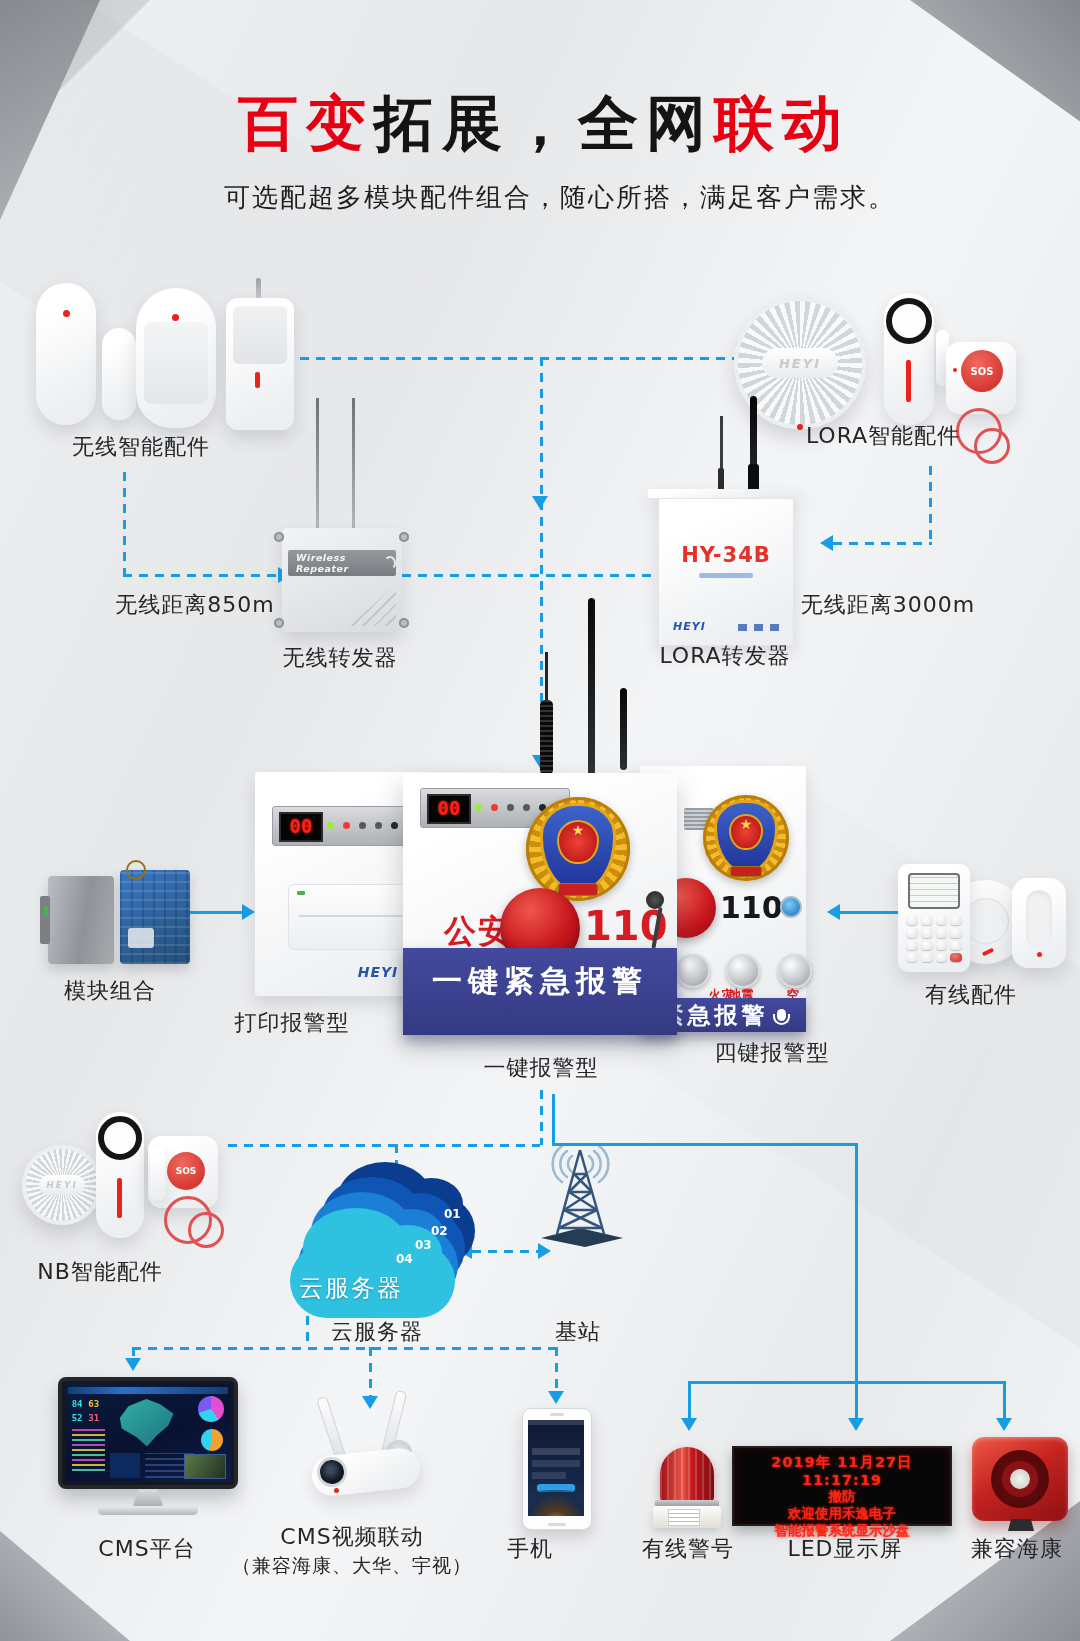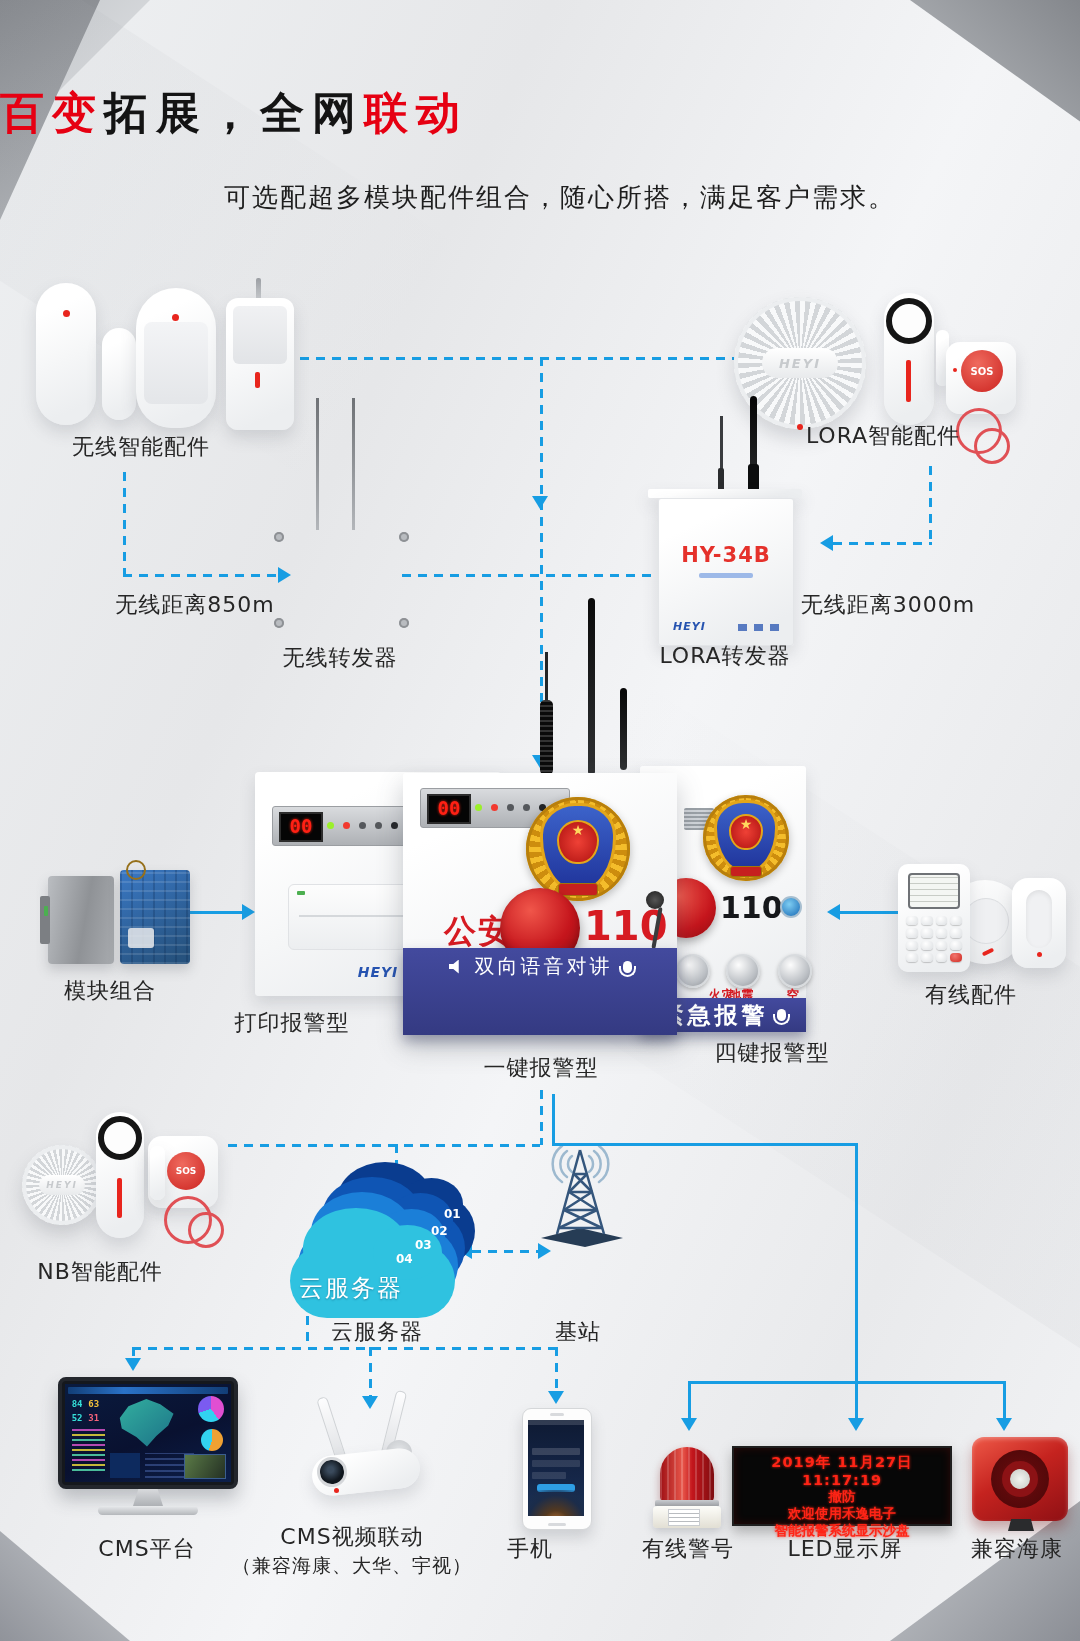--- a/index.html
+++ b/index.html
@@ -11,21 +11,21 @@
   .streak{position:absolute;pointer-events:none;opacity:.5;}
   
   .dh{position:absolute;height:3px;background:repeating-linear-gradient(90deg,var(--blue) 0 9px,transparent 9px 16px);}
   .dv{position:absolute;width:3px;background:repeating-linear-gradient(180deg,var(--blue) 0 9px,transparent 9px 16px);}
   .sh{position:absolute;height:3px;background:var(--blue);}
   .sv{position:absolute;width:3px;background:var(--blue);}
   .arrd{position:absolute;width:0;height:0;border-left:8px solid transparent;border-right:8px solid transparent;border-top:13px solid var(--blue);}
   .arrr{position:absolute;width:0;height:0;border-top:8px solid transparent;border-bottom:8px solid transparent;border-left:13px solid var(--blue);}
   .arrl{position:absolute;width:0;height:0;border-top:8px solid transparent;border-bottom:8px solid transparent;border-right:13px solid var(--blue);}
   
-  .title{position:absolute;left:0;right:0;top:84px;text-align:left;font-size:44px;font-weight:600;letter-spacing:8px;color:#141414;}
+  .title{position:absolute;left:8px;right:0;top:84px;text-align:center;font-size:60px;font-weight:600;letter-spacing:8px;color:#141414;}
   .title .red{color:#e60012;}
   .subtitle{position:absolute;left:0;right:0;top:180px;text-align:center;font-size:26px;letter-spacing:2px;color:#1e1e1e;padding-left:40px;}
   .lbl{position:absolute;transform:translateX(-50%);font-size:22px;color:#262626;letter-spacing:1px;white-space:nowrap;}
   .lbl.small{font-size:19px;}
   
   .wdev{position:absolute;background:linear-gradient(155deg,#ffffff 20%,#eceef0 85%);box-shadow:0 8px 16px rgba(90,95,105,.18);}
   .reddot{position:absolute;background:#e8251d;border-radius:50%;}
   .redslit{position:absolute;background:#e8251d;border-radius:2px;}
   
   .smoke{position:absolute;border-radius:50%;background:repeating-conic-gradient(#f8f9fa 0deg 5deg,#d3d6d9 5deg 10deg);box-shadow:0 10px 18px rgba(90,95,105,.22), inset 0 0 0 4px #eceef0;}
@@ -143,20 +143,27 @@
   <div class="wdev" style="left:936px;top:330px;width:13px;height:56px;border-radius:6px;"></div>
   <div class="wdev" style="left:946px;top:342px;width:70px;height:72px;border-radius:14px;"></div>
   <div class="abs" style="left:961px;top:350px;width:42px;height:42px;border-radius:50%;background:radial-gradient(circle at 40% 32%,#ef6a5e,#cc2420);display:flex;align-items:center;justify-content:center;color:#fff;font-size:10px;font-weight:bold;">SOS</div>
   <div class="reddot" style="left:953px;top:368px;width:4px;height:4px;"></div>
   <div class="abs" style="left:956px;top:408px;width:40px;height:40px;border:3px solid #e05055;border-radius:50%;"></div>
   <div class="abs" style="left:974px;top:428px;width:30px;height:30px;border:3px solid #e05055;border-radius:50%;"></div>
   <div class="lbl" style="left:883px;top:421px;">LORA智能配件</div>
 
   <div class="abs" style="left:316px;top:398px;width:3px;height:132px;background:linear-gradient(#6e7175,#b3b6ba);"></div>
   <div class="abs" style="left:352px;top:398px;width:3px;height:132px;background:linear-gradient(#6e7175,#b3b6ba);"></div>
+  <div class="wdev" style="left:282px;top:528px;width:120px;height:104px;border-radius:5px;background:linear-gradient(160deg,#f2f3f5,#d8dadd);">
+    <div class="abs" style="left:6px;top:22px;right:6px;height:26px;background:linear-gradient(#95989d,#797c81);border-radius:2px;display:flex;align-items:center;">
+      <span style="color:#f2f3f5;font-size:9.5px;font-weight:bold;font-style:italic;padding-left:8px;letter-spacing:.5px;">Wireless Repeater</span>
+      <span style="margin-left:4px;width:10px;height:10px;border:2px solid #e8e9eb;border-radius:50%;border-left-color:transparent;border-bottom-color:transparent;"></span>
+    </div>
+    <div style="position:absolute;right:6px;bottom:6px;width:46px;height:42px;background:repeating-linear-gradient(135deg,transparent 0 6px,#c3c6ca 6px 8px);clip-path:polygon(100% 0,100% 100%,0 100%);"></div>
+  </div>
   <div class="abs" style="left:274px;top:532px;width:10px;height:10px;border-radius:50%;background:#b9bcc0;box-shadow:inset 0 0 0 2px #8e9195;"></div>
   <div class="abs" style="left:399px;top:532px;width:10px;height:10px;border-radius:50%;background:#b9bcc0;box-shadow:inset 0 0 0 2px #8e9195;"></div>
   <div class="abs" style="left:274px;top:618px;width:10px;height:10px;border-radius:50%;background:#b9bcc0;box-shadow:inset 0 0 0 2px #8e9195;"></div>
   <div class="abs" style="left:399px;top:618px;width:10px;height:10px;border-radius:50%;background:#b9bcc0;box-shadow:inset 0 0 0 2px #8e9195;"></div>
   <div class="lbl" style="left:195px;top:590px;">无线距离850m</div>
   <div class="lbl" style="left:340px;top:643px;">无线转发器</div>
 
   <div class="abs" style="left:720px;top:416px;width:3px;height:76px;background:#3a3c3f;"></div>
   <div class="abs" style="left:718px;top:468px;width:6px;height:24px;background:#2a2c2e;border-radius:2px;"></div>
   <div class="abs" style="left:750px;top:396px;width:7px;height:96px;background:linear-gradient(#050505,#2c2e30);border-radius:4px;"></div>
@@ -246,25 +253,21 @@
         <i class="b-emblem"></i>
         <b class="b-star">★</b>
         <i class="b-ribbon"></i>
     </div>
     <div style="position:absolute;left:41px;top:137px;font-size:32px;font-weight:bold;color:#d61b22;letter-spacing:2px;">公安</div>
     <div style="position:absolute;left:97px;top:115px;width:80px;height:80px;border-radius:50%;background:radial-gradient(circle at 38% 28%,#f0564a,#c5151c 55%,#8f0d12);box-shadow:0 6px 12px rgba(0,0,0,.35), inset 0 -4px 8px rgba(0,0,0,.25);"></div>
     <div style="position:absolute;left:181px;top:130px;font-size:40px;font-weight:bold;color:#d61b22;">110</div>
     <div style="position:absolute;left:243px;top:118px;width:18px;height:18px;border-radius:50%;background:radial-gradient(#555,#1c1c1c);"></div>
     <div style="position:absolute;left:252px;top:134px;width:4px;height:42px;background:#3a3c3e;transform:rotate(10deg);border-radius:2px;"></div>
     <div class="banner" style="left:0;right:0;top:175px;height:87px;">
-      <div style="margin-top:5px;display:flex;align-items:center;justify-content:center;gap:10px;">
-        <span class="icn-speaker"></span>
-        <span style="font-size:20px;letter-spacing:3px;">双向语音对讲</span>
-        <span class="icn-mic"></span>
-      </div>
+      <div style="margin-top:13px;font-size:30px;font-weight:bold;letter-spacing:6px;">一键紧急报警</div>
     </div>
   </div>
   <div class="lbl" style="left:541px;top:1053px;">一键报警型</div>
 
   <div class="abs" style="left:943px;top:880px;width:84px;height:84px;border-radius:50%;background:linear-gradient(155deg,#ffffff,#e6e8ea);box-shadow:0 8px 14px rgba(90,95,105,.2);z-index:2;"></div>
   <div class="abs" style="left:963px;top:898px;width:44px;height:44px;border-radius:50%;background:#eff0f2;border:1px solid #dcdee1;z-index:2;"></div>
   <div class="redslit" style="left:982px;top:950px;width:12px;height:4px;transform:rotate(-25deg);z-index:2;"></div>
   <div class="wdev" style="left:1012px;top:878px;width:54px;height:90px;border-radius:16px;z-index:3;"></div>
   <div class="abs" style="left:1026px;top:890px;width:26px;height:58px;background:#f0f1f3;border-radius:13px;box-shadow:inset 0 2px 5px rgba(0,0,0,.08);z-index:3;"></div>
   <div class="reddot" style="left:1037px;top:952px;width:5px;height:5px;z-index:3;"></div>

